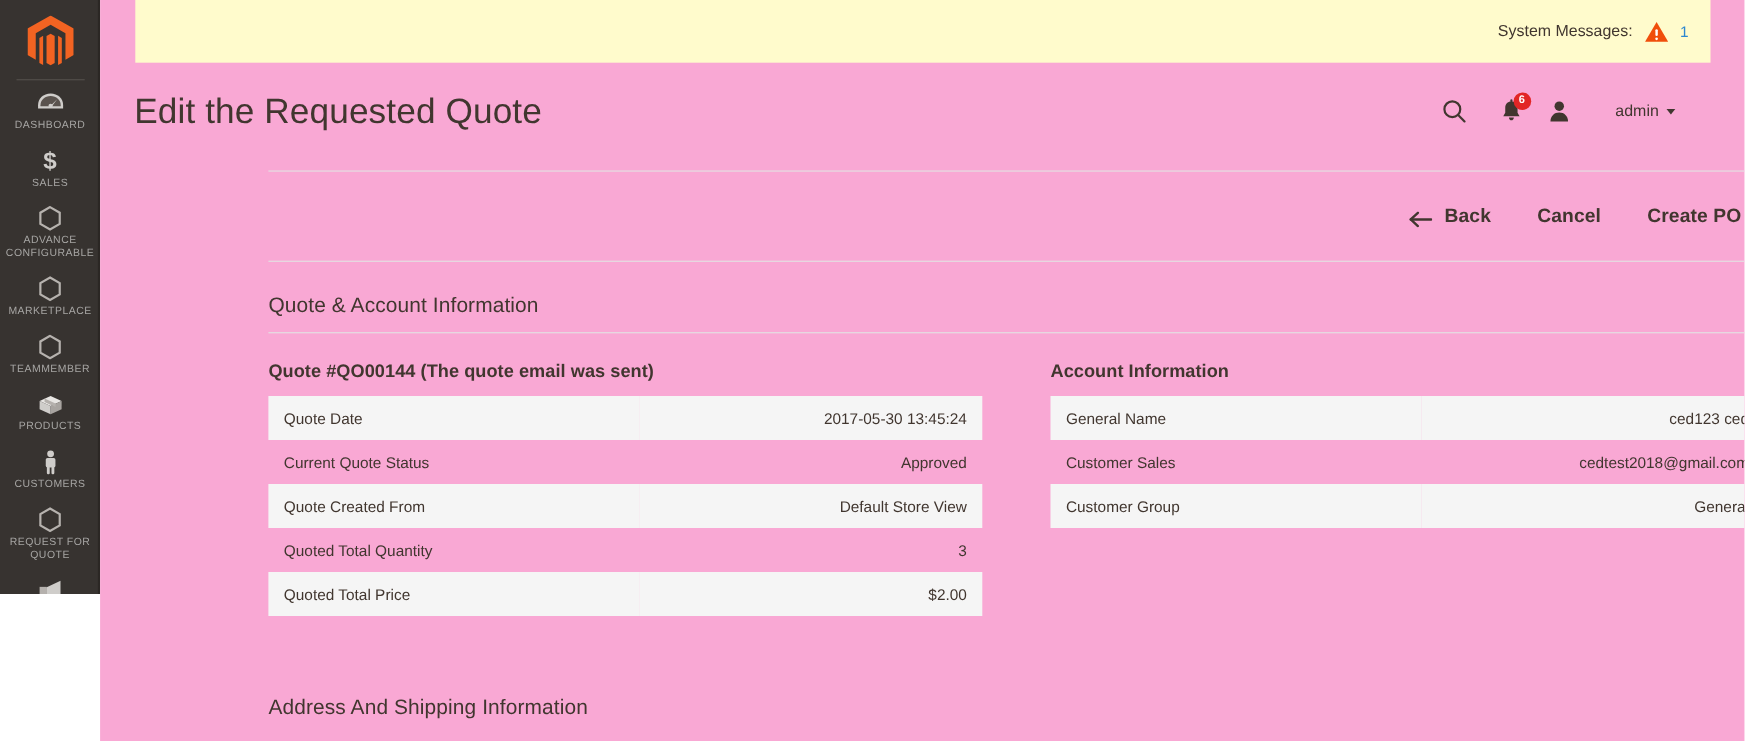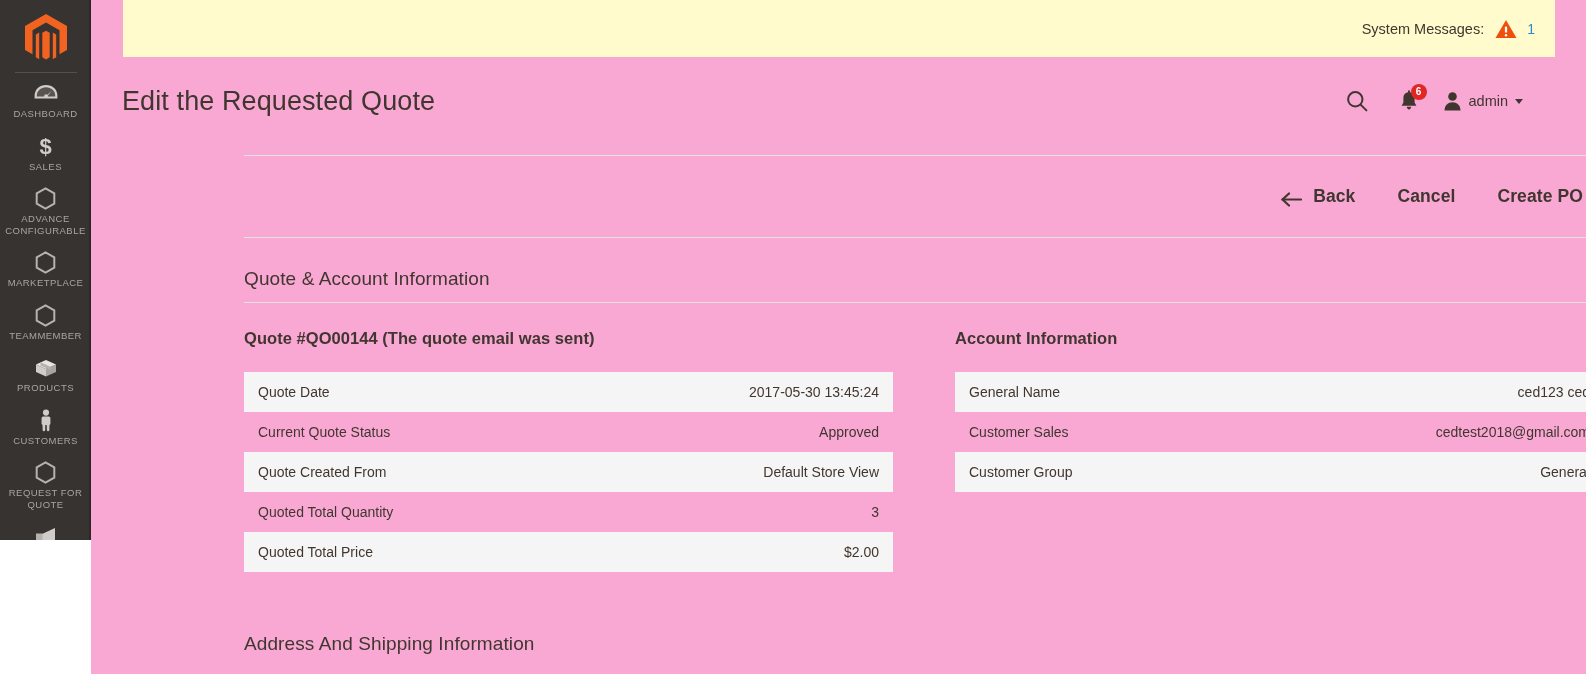--- a/index.html
+++ b/index.html
@@ -118,21 +118,21 @@
   .page-header {
     position: absolute;
     left: 0; top: 57px;
     width: 100%;
     height: 88px;
     display: flex;
     align-items: center;
     padding: 0 63px 0 31px;
   }
   .page-title {
-    font-size: 27px;
+    font-size: 32px;
     font-weight: 400;
     color: #41362f;
     letter-spacing: 0.1px;
     flex: 1 1 auto;
     font-family: "Liberation Sans", sans-serif;
   }
   .header-tools {
     display: flex;
     align-items: center;
     gap: 0px;
@@ -168,20 +168,21 @@
     display: flex;
     align-items: center;
     cursor: pointer;
     padding-left: 8px;
     gap: 7px;
   }
   .admin-name {
     font-size: 14.5px;
     color: #41362f;
     font-family: "Liberation Sans", sans-serif;
+    margin-left: 35px;
   }
   .caret-down {
     width: 0; height: 0;
     border-left: 4.5px solid transparent;
     border-right: 4.5px solid transparent;
     border-top: 5px solid #41362f;
   }
 
   
   .action-bar {
@@ -232,21 +233,21 @@
   .cols {
     display: flex;
     gap: 62px;
     margin-top: 26px;
   }
   .col { flex: 1 1 0; min-width: 0; }
   .col-title {
     font-size: 16.5px;
     font-weight: bold;
     color: #41362f;
-    margin-bottom: 24px;
+    margin-bottom: 12px;
     letter-spacing: 0.05px;
     font-family: "Liberation Sans", sans-serif;
   }
 
   table.info-table {
     width: 100%;
     border-collapse: collapse;
     table-layout: fixed;
   }
   table.info-table tr.striped { background: #f5f5f5; }

